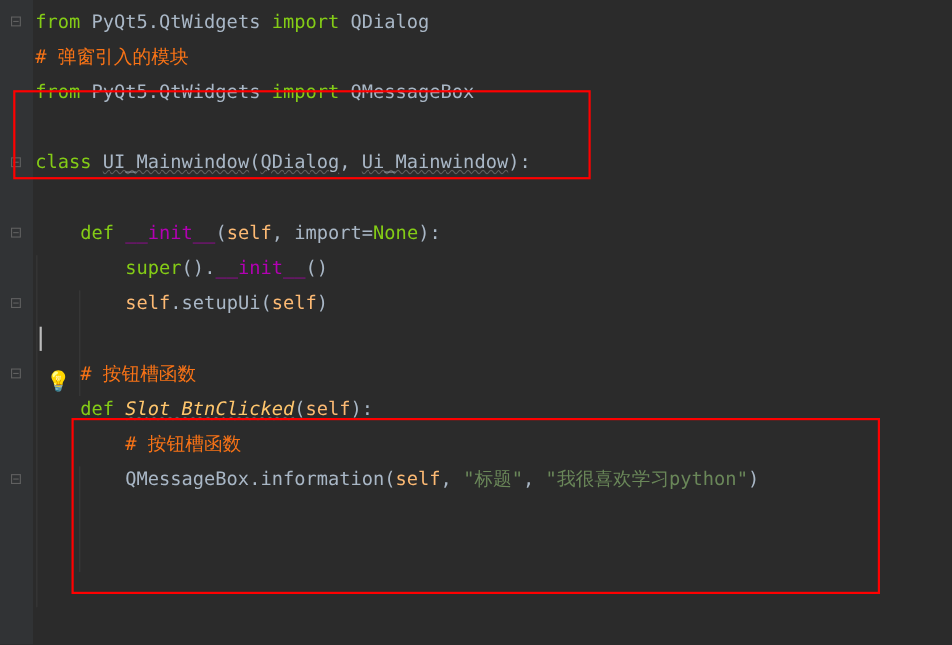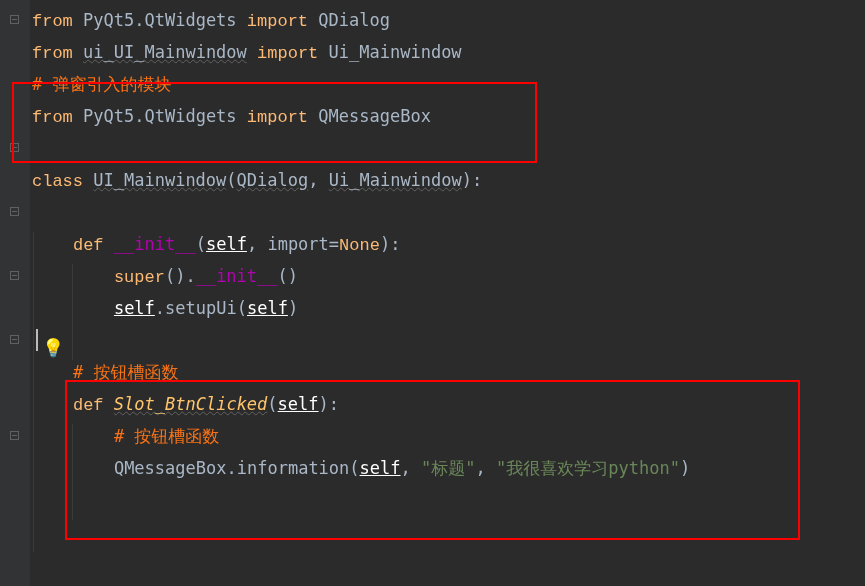--- a/index.html
+++ b/index.html
@@ -62,25 +62,25 @@
   position: absolute;
   width: 2px;
   height: 22px;
   background: #bbb;
 }
 .bulb {
   position: absolute;
   color: #f9c749;
   font-size: 18px;
 }
-.kw { color: #fdba74; font-family: Liberation Mono, monospace; }
+.kw { color: #84cc16; }
 .id { color: #a9b7c6; margin-top: 30px; }
 .fn { color: #ffc66d; font-style: italic; }
 .fn-dunder { color: #b200b2; }
-.self { color: #ffffff; text-decoration: underline; }
+.self { color: #fdba74; }
 .str { color: #6a8759; }
 .cmt { color: #f97316; }
 .op { color: #a9b7c6; }
 .paren { color: #a9b7c6; }
 .wavy { text-decoration: underline wavy rgba(128,128,128,0.6); text-decoration-thickness: 1px; }
 .redbox {
   position: absolute;
   border: 2px solid #ff0000;
   pointer-events: none;
 }
@@ -96,21 +96,20 @@
 <div class="fold-marker fold-minus" style="top:271px;"></div>
 <div class="fold-marker fold-minus" style="top:335px;"></div>
 <div class="fold-marker fold-minus" style="top:431px;"></div>
 
 <span class="bulb" style="left:42px; top:332px;">💡</span>
 
 <div class="editor">
 
 <div class="line"><span class="kw">from</span> <span class="id">PyQt5.QtWidgets</span> <span class="kw">import</span> <span class="id">QDialog</span></div>
 
-<div class="line"><span class="kw">from</span> <span class="id wavy">ui_UI_Mainwindow</span> <span class="kw">import</span> <span class="id">Ui_Mainwindow</span></div>
 
 <div class="line"><span class="cmt"># 弹窗引入的模块</span></div>
 
 <div class="line"><span class="kw">from</span> <span class="id">PyQt5.QtWidgets</span> <span class="kw">import</span> <span class="id">QMessageBox</span></div>
 
 <div class="line"></div>
 
 <div class="line"><span class="kw">class</span> <span class="id wavy">UI_Mainwindow</span><span class="paren">(</span><span class="id wavy">QDialog</span><span class="op">,</span><span> </span><span class="id wavy">Ui_Mainwindow</span><span class="paren">)</span><span class="op">:</span></div>
 
 <div class="line"></div>

